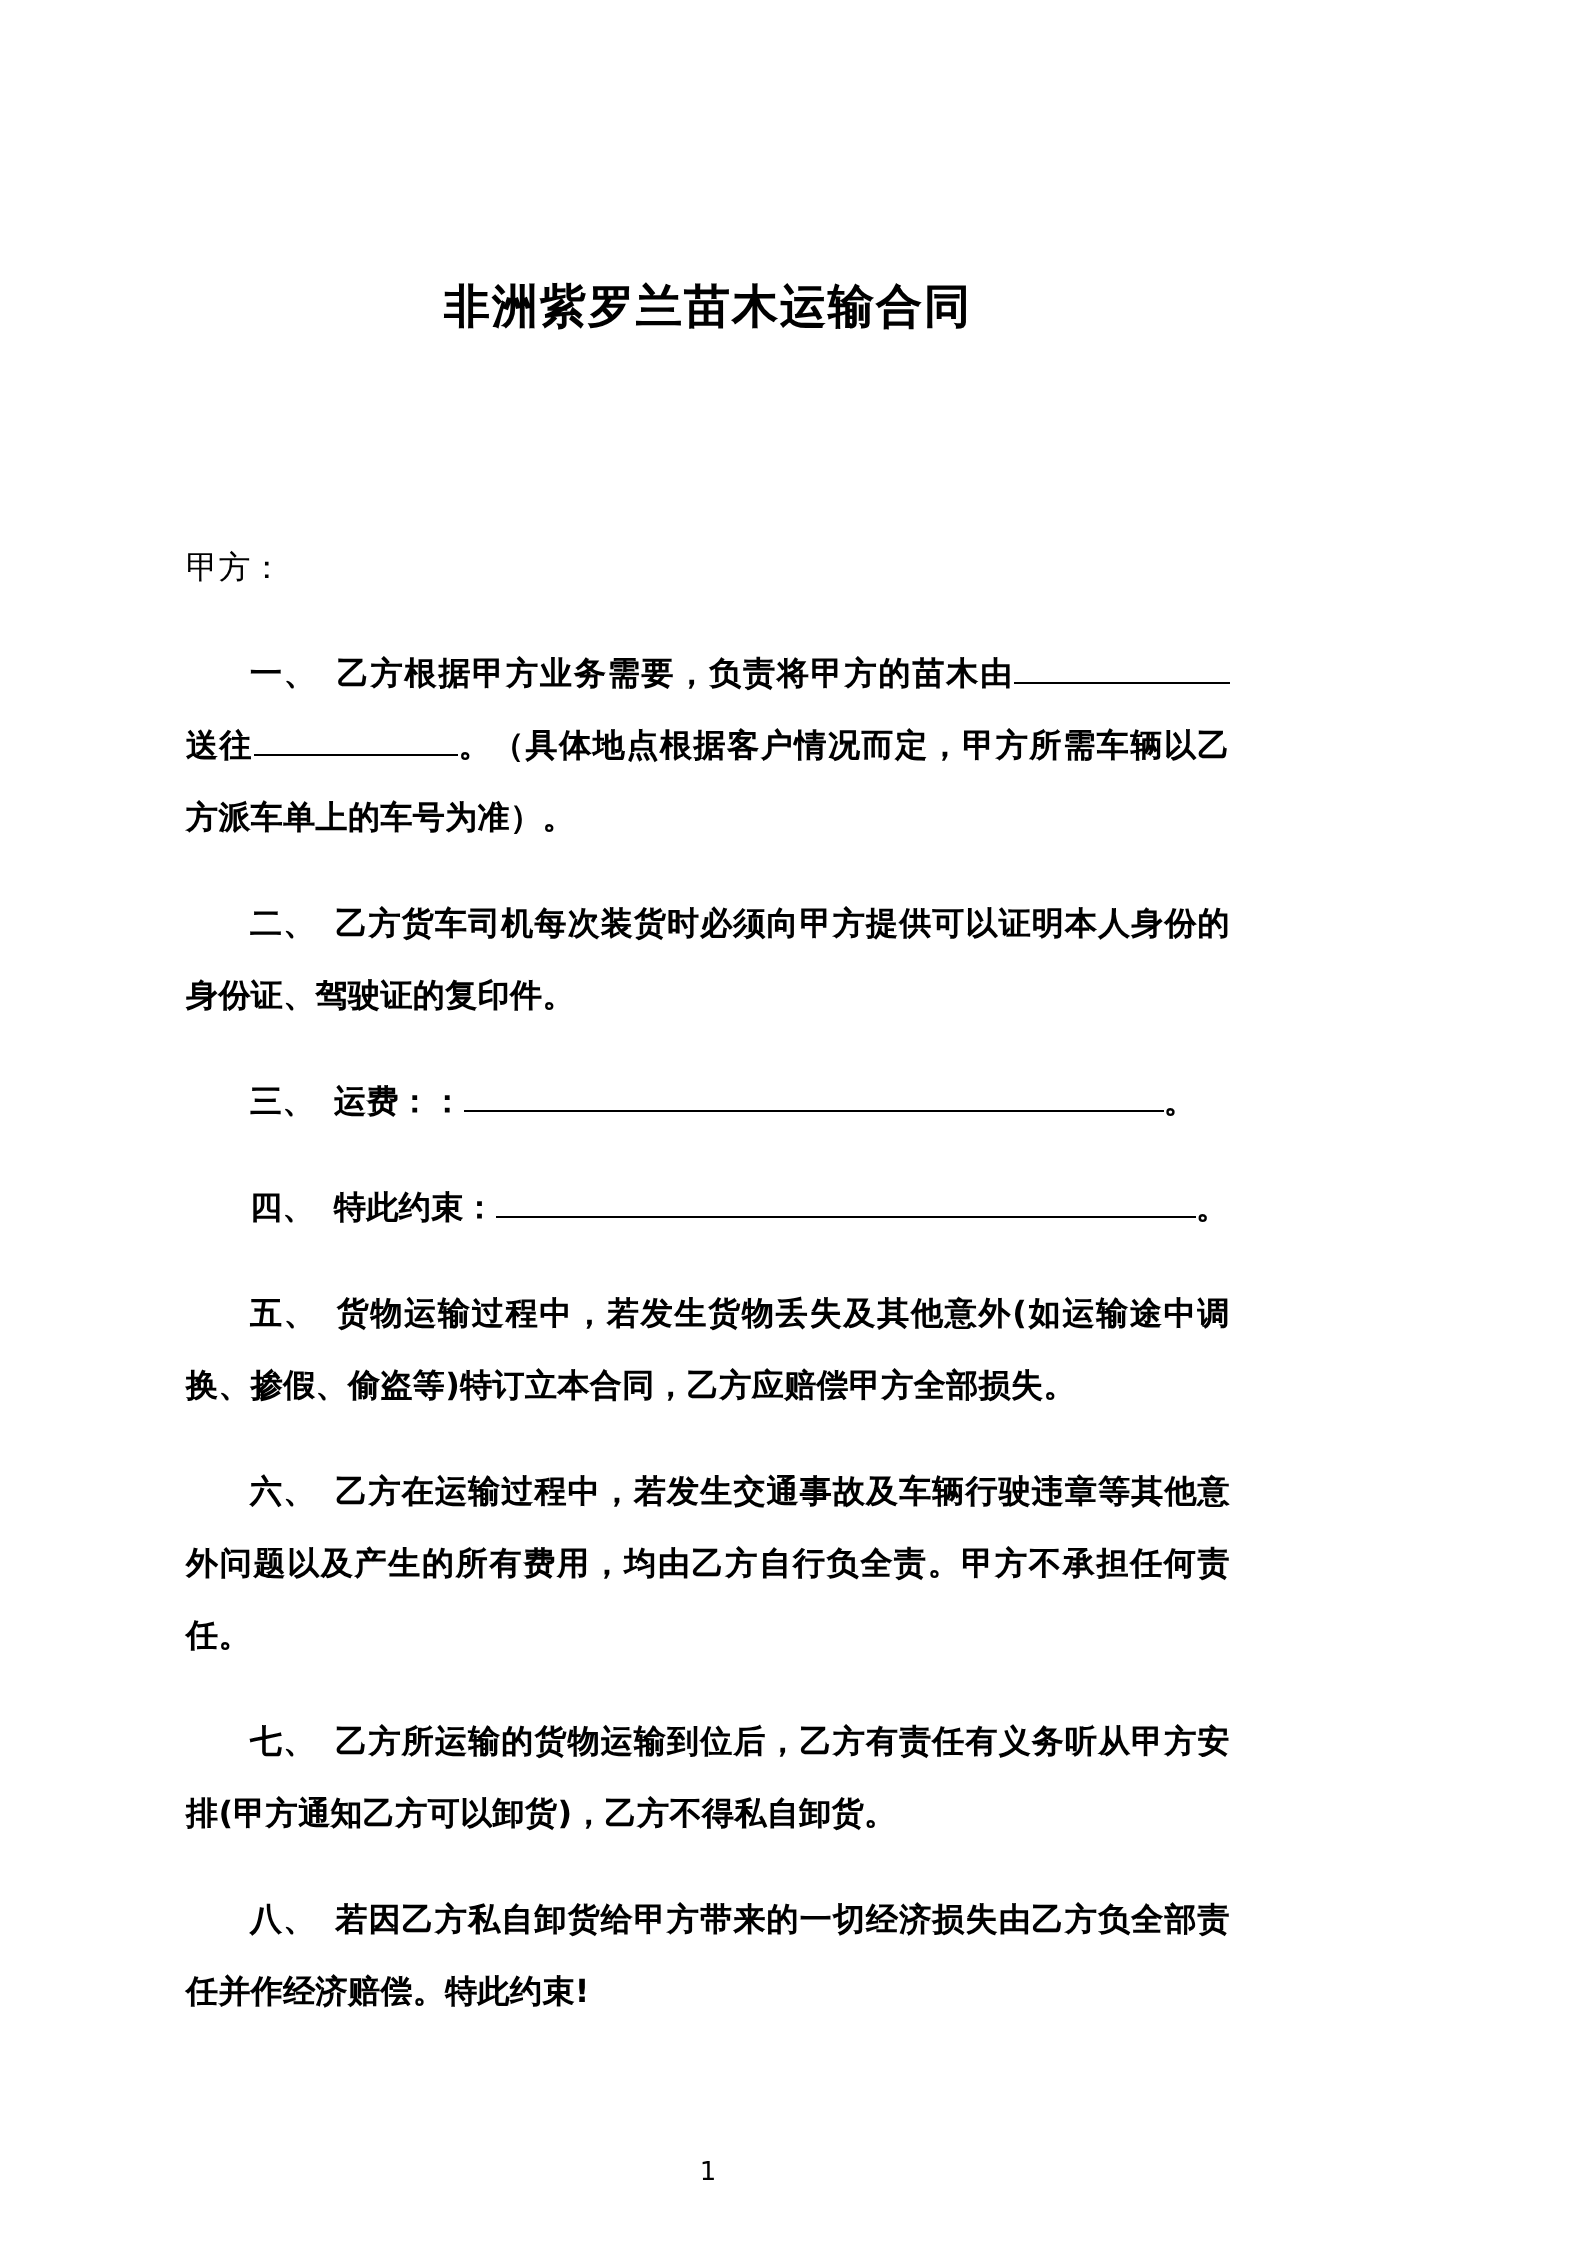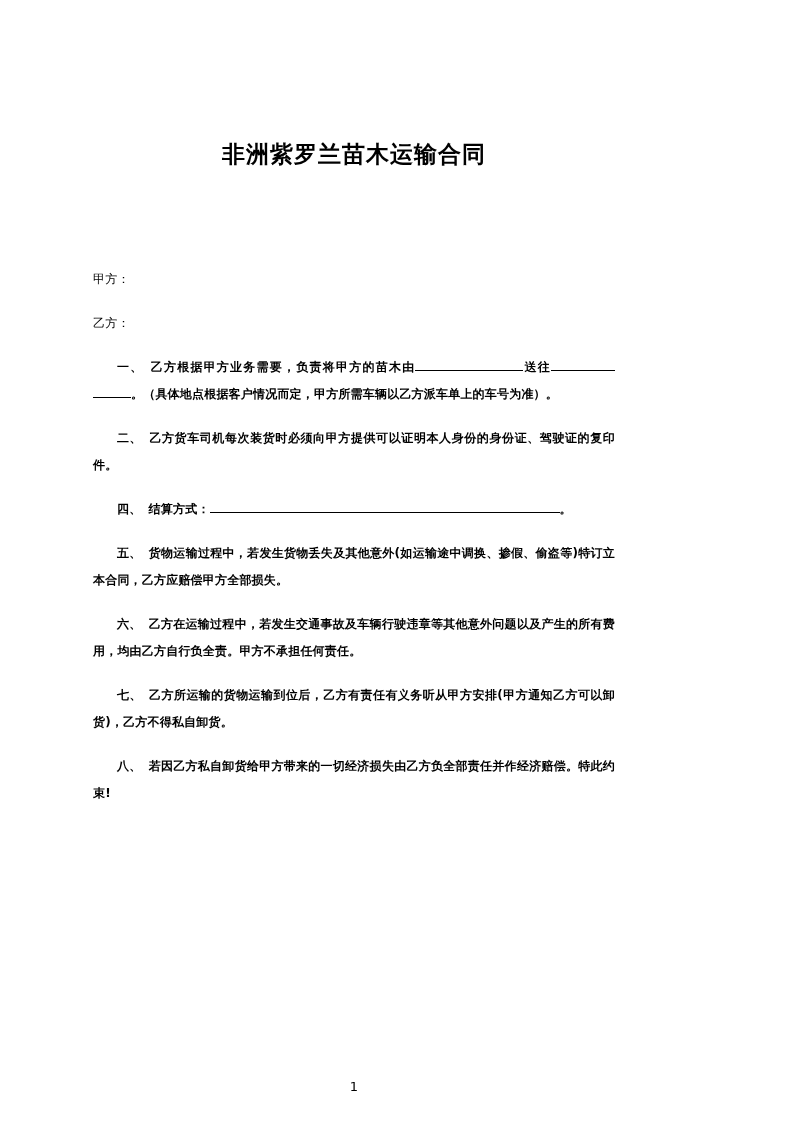--- a/index.html
+++ b/index.html
@@ -32,21 +32,21 @@
     margin: 0;
     padding-top: 140px;
     line-height: 1.3;
   }
   .body-block {
     margin-top: 96px;
     padding-left: 93px;
     padding-right: 93px;
   }
   .para {
-    font-size: 12px;
+    font-size: 16px;
     line-height: 2.25;
     margin: 0 0 17px 0;
     text-align: justify;
     text-justify: inter-ideograph;
     letter-spacing: 0.2px;
   }
   .para.indent {
     text-indent: 2em;
     font-weight: bold;
   }
@@ -77,36 +77,36 @@
 <div class="page">
 
   <h1 class="doc-title">非洲紫罗兰苗木运输合同</h1>
 
   <div class="body-block">
 
     <p class="para">
       <span>甲方：</span>
     </p>
 
-    <p class="para">
-      <span>乙方：</span>
-    </p>
 
 
     <p class="para indent">
       <span class="num">一、</span><span>乙方根据甲方业务需要，负责将甲方的苗木由</span><span class="fill f1"></span><span>送往</span><span class="fill f2"></span><span class="fill f3"></span><span>。（具体地点根据客户情况而定，甲方所需车辆以乙方派车单上的车号为准）。</span>
     </p>
 
     <p class="para indent">
       <span class="num">二、</span><span>乙方货车司机每次装货时必须向甲方提供可以证明本人身份的身份证、驾驶证的复印件。</span>
     </p>
 
+    <p class="para indent">
+      <span class="num">三、</span><span>运费：：</span><span class="fill long"></span><span>。</span>
+    </p>
 
     <p class="para indent">
-      <span class="num">四、</span><span>结算方式：</span><span class="fill long"></span><span>。</span>
+      <span class="num">四、</span><span>特此约束：</span><span class="fill long"></span><span>。</span>
     </p>
 
     <p class="para indent">
       <span class="num">五、</span><span>货物运输过程中，若发生货物丢失及其他意外(如运输途中调换、掺假、偷盗等)特订立本合同，乙方应赔偿甲方全部损失。</span>
     </p>
 
     <p class="para indent">
       <span class="num">六、</span><span>乙方在运输过程中，若发生交通事故及车辆行驶违章等其他意外问题以及产生的所有费用，均由乙方自行负全责。甲方不承担任何责任。</span>
     </p>
 

